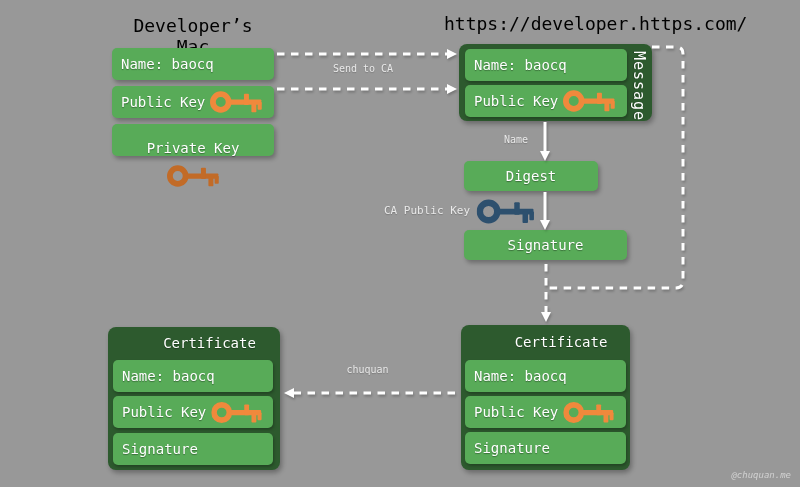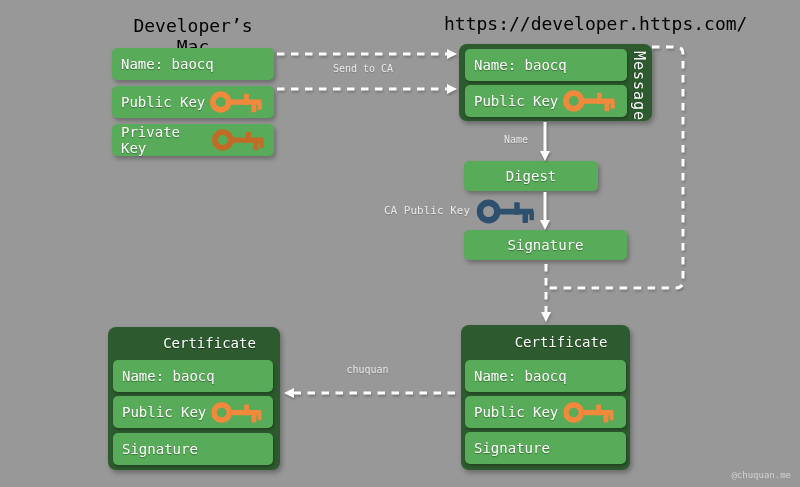--- a/index.html
+++ b/index.html
@@ -61,21 +61,21 @@
   }
   #arrow-layer{
     position:absolute;left:0;top:0;
     pointer-events:none;
     filter:drop-shadow(1px 2px 1px rgba(0,0,0,.22));
   }
   .dash{stroke:#fff;stroke-width:3;fill:none;stroke-dasharray:7.5 6.5;}
   .solid{stroke:#fff;stroke-width:3;fill:none;}
   .watermark{
     position:absolute;right:9px;bottom:7px;
-    color:rgba(255,255,255,.55);font-size:9px;
+    color:rgba(255,255,255,.55);font-size:9px;font-style:italic;
   }
 </style>
 </head>
 <body>
 
 <svg width="0" height="0" style="position:absolute">
   <defs>
     <symbol id="key" viewBox="0 0 64 36">
       <circle cx="13" cy="18" r="9.5" fill="none" stroke="currentColor" stroke-width="7"></circle>
       <rect x="21" y="15" width="41" height="6.4" fill="currentColor" rx="1"></rect>
@@ -94,21 +94,21 @@
     <span>Name: baocq</span>
   </div>
 
   <div class="gbox" style="left:112px;top:86px;width:162px;height:31px;">
     <span>Public Key</span>
     <svg class="key key-public" width="53" height="30" viewBox="0 0 64 36">
         <use href="#key"></use>
       </svg>
   </div>
 
-  <div class="gbox" style="left:112px;top:124px;width:162px;height:31px;">
+  <div class="gbox" style="left:112px;top:124px;width:162px;height:31px;flex-direction:column;">
     <span>Private Key</span>
     <svg class="key key-private" width="53" height="30" viewBox="0 0 64 36">
         <use href="#key"></use>
       </svg>
   </div>
 
   <div class="title" style="left:444px;top:13px;">https://developer.https.com/</div>
 
   <div class="gcont" style="left:459px;top:44px;width:193px;height:77px;"></div>
 

